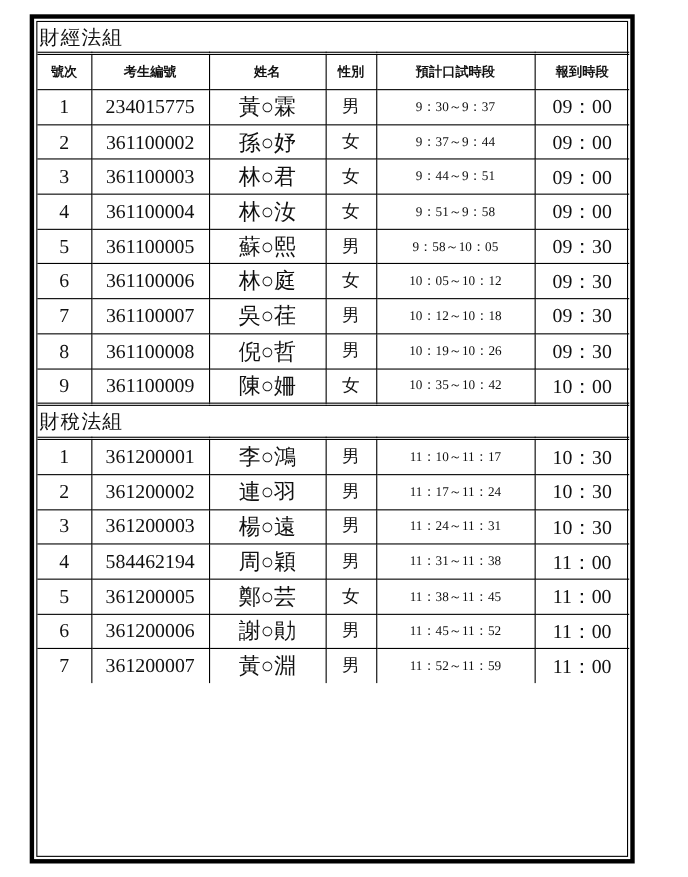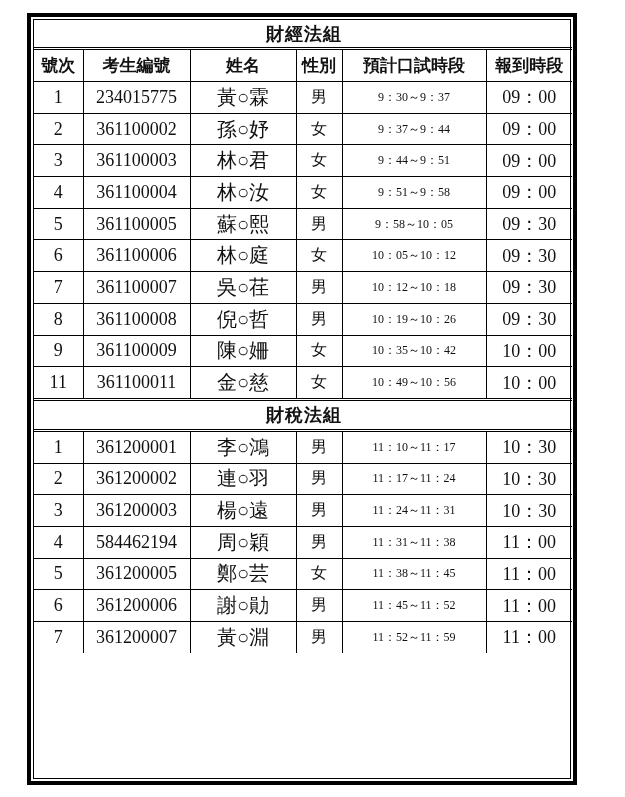--- a/index.html
+++ b/index.html
@@ -8,22 +8,22 @@
   .frame { position: absolute; left: 27px; top: 13px; width: 550px; height: 772px;
            border: 4px solid #000; box-sizing: border-box; padding: 2px; background: #fff; }
   .inner { width: 100%; height: 100%; border: 1px solid #000; box-sizing: border-box; }
   table { border-collapse: collapse; width: 100%; table-layout: fixed; }
   td, th { border: 1px solid #000; padding: 0; text-align: center; vertical-align: middle;
            font-weight: normal; font-size: 17px; white-space: nowrap; overflow: hidden; }
   tr.data td { height: 30.7px; font-family: "Liberation Serif", "DejaVu Serif", serif; font-size: 18px; }
   tr.data td.name { font-family: Liberation Serif, serif; font-size: 20px; }
   tr.data td.gender { font-family: "DejaVu Serif", serif; font-size: 16px; }
   tr.data td.slot { font-size: 12px; letter-spacing: 0; }
-  th { height: 31px; font-weight: bold; font-size: 17px; }
-  .group-title td { text-align: center; font-weight: bold; font-size: 18px; height: 27px;
+  th { height: 31px; font-weight: bold; font-size: 12px; }
+  .group-title td { text-align: left; font-weight: normal; font-size: 18px; height: 27px;
                     padding-left: 2px; letter-spacing: 1px; }
   .group-title.first td { border-top: none; border-bottom: 3px double #000; }
   .group-title.second td { border-top: 3px double #000; border-bottom: 3px double #000; height: 28px; }
   .break-row td { font-weight: bold; height: 30px; font-size: 17px; }
   .break-row .bk-label { letter-spacing: 8px; }
   .break-row .bk-time { font-family: "Liberation Serif", serif; font-weight: bold; font-size: 18px; }
   td:first-child, th:first-child { border-left: none; }
   td:last-child, th:last-child { border-right: none; }
   tr:last-child td { border-bottom: none; }
   col.c1 { width: 49px; } col.c2 { width: 107px; } col.c3 { width: 106px; }
@@ -120,28 +120,20 @@
             <td class="">09：30</td>
           </tr>
           <tr class="data">
             <td class="">9</td>
             <td class="">361100009</td>
             <td class="name">陳○姍</td>
             <td class="gender">女</td>
             <td class="slot">10：35～10：42</td>
             <td class="">10：00</td>
           </tr>
-          <tr class="data">
-            <td class="">11</td>
-            <td class="">361100011</td>
-            <td class="name">金○慈</td>
-            <td class="gender">女</td>
-            <td class="slot">10：49～10：56</td>
-            <td class="">10：00</td>
-          </tr>
           <tr class="group-title second">
             <td colspan="6">財稅法組</td>
           </tr>
           <tr class="data">
             <td class="">1</td>
             <td class="">361200001</td>
             <td class="name">李○鴻</td>
             <td class="gender">男</td>
             <td class="slot">11：10～11：17</td>
             <td class="">10：30</td>

